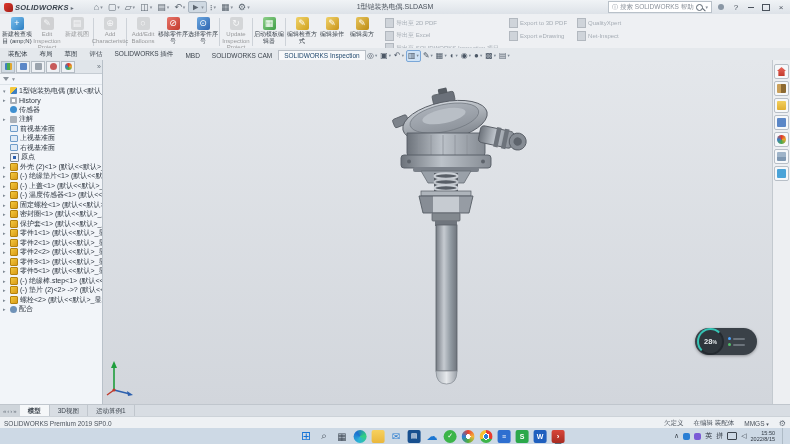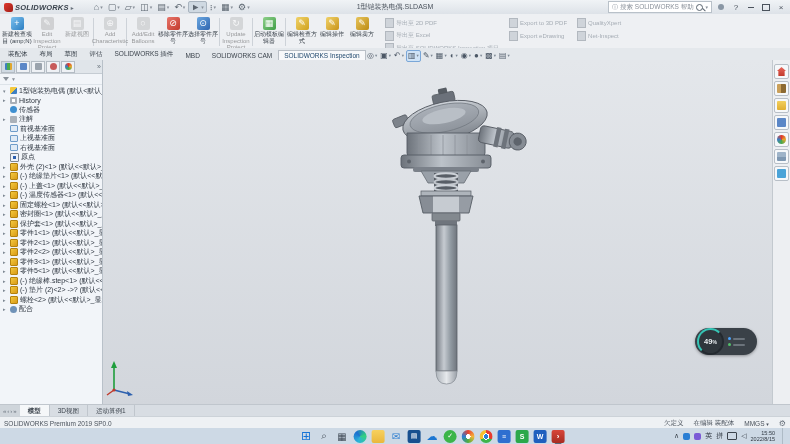--- a/index.html
+++ b/index.html
@@ -742,21 +742,21 @@
         <line x1="10" y1="32" x2="10" y2="8" stroke="#1f9e3c" stroke-width="1.6"></line>
         <polygon points="10,3 7,10 13,10" fill="#1f9e3c"></polygon>
         <line x1="10" y1="32" x2="26" y2="36" stroke="#2b5fae" stroke-width="1.4"></line>
         <polygon points="29,37 23,33 24,38" fill="#2b5fae"></polygon>
         <line x1="10" y1="32" x2="3" y2="37" stroke="#c0392b" stroke-width="1.4"></line>
         <circle cx="10" cy="32" r="1.6" fill="#c0392b"></circle>
       </svg>
 
       <div class="zoomwidget">
         <div class="zw-circle">
-          <span>49</span>
+          <span>28</span>
             <span style="font-size:5px;">%</span>
         </div>
         <div class="zw-rows">
           <div class="zw-row">
             <span class="zw-dot" style="background:#4aa3ff;"></span>
             <span class="zw-dash"></span>
           </div>
           <div class="zw-row">
             <span class="zw-dot" style="background:#53c06a;"></span>
             <span class="zw-dash"></span>

